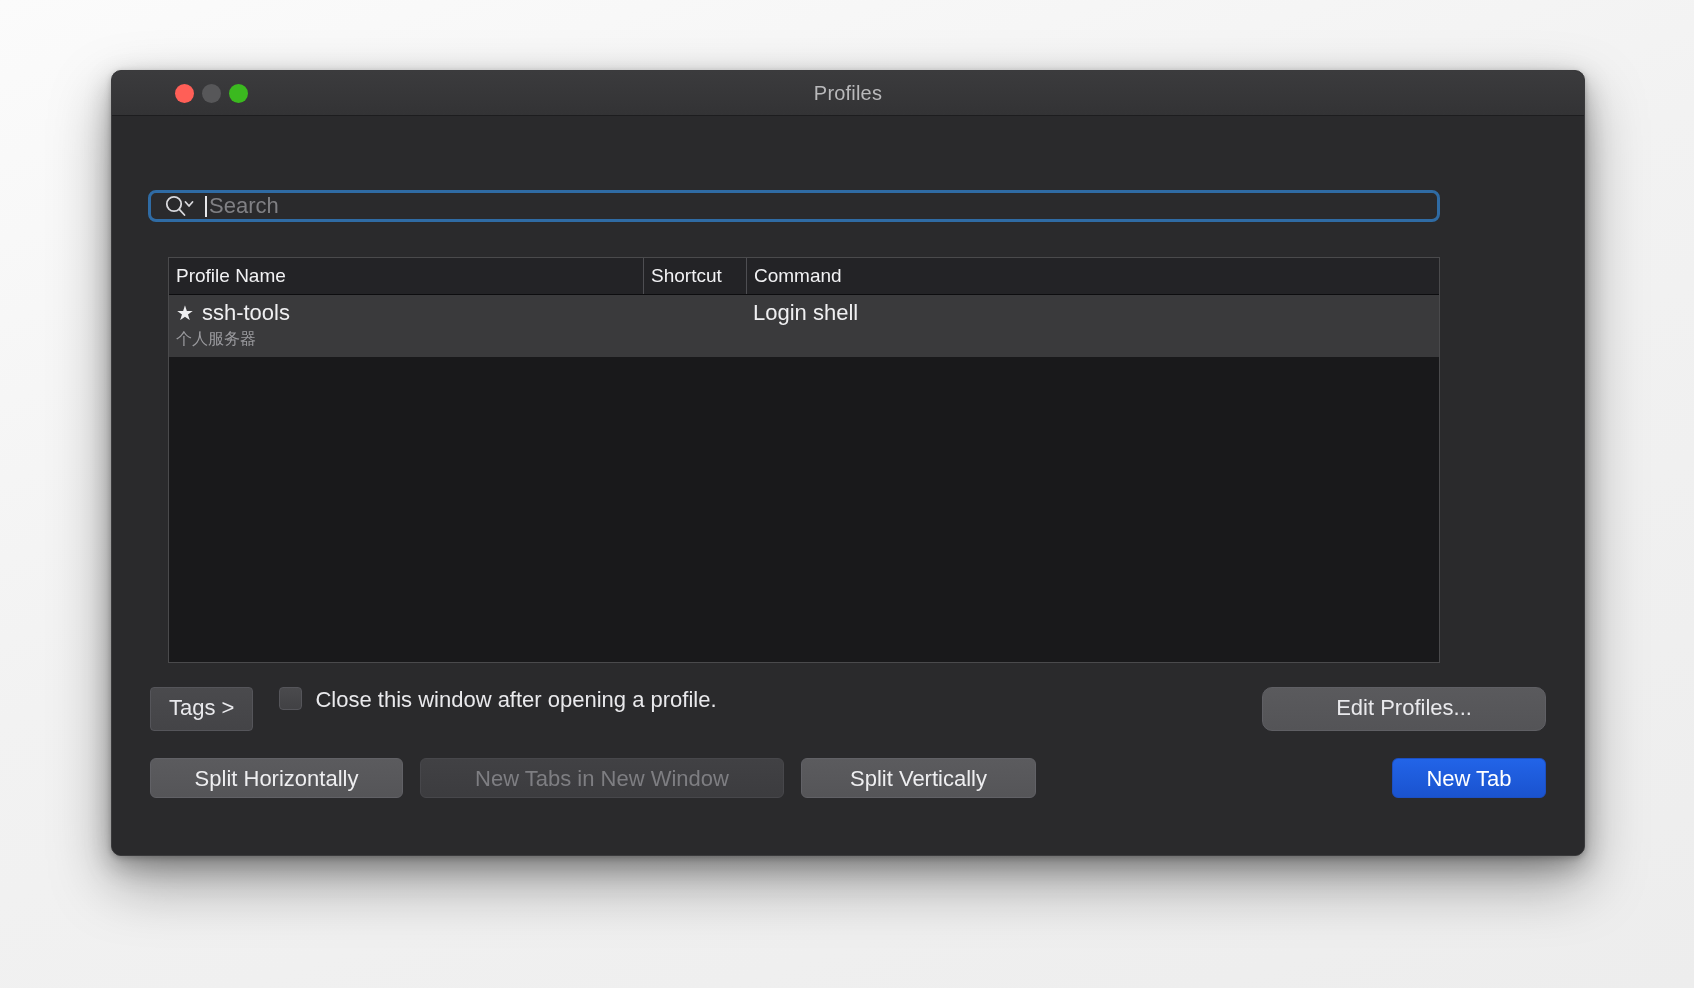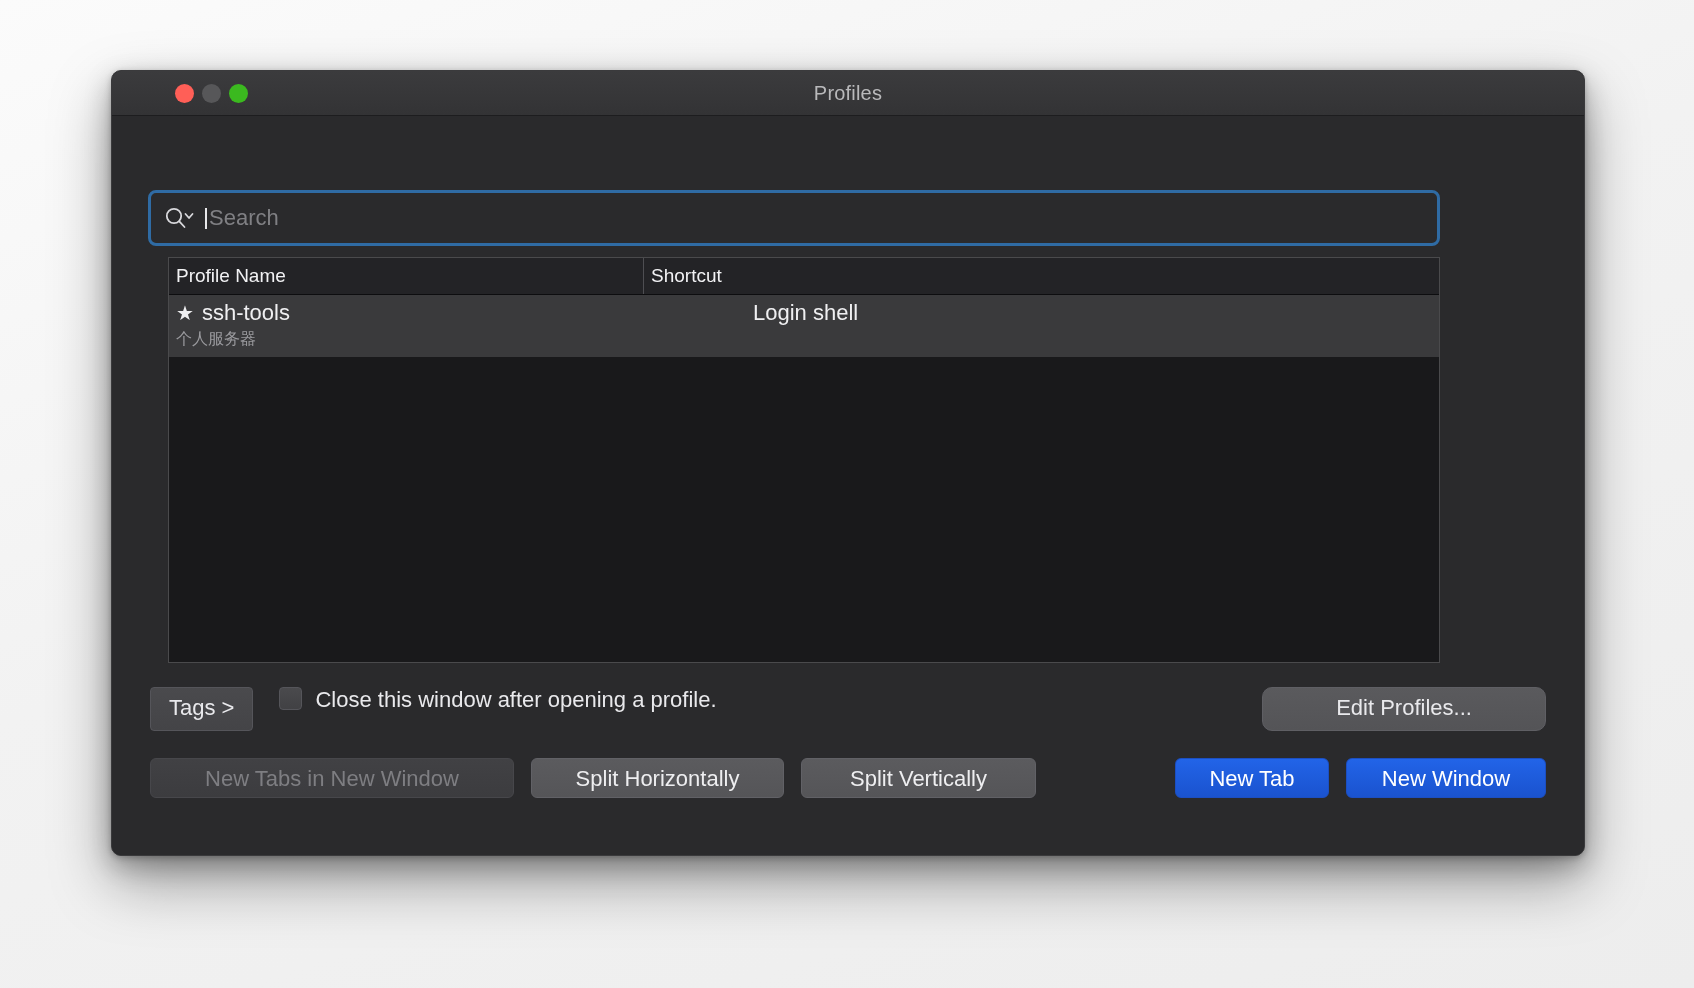--- a/index.html
+++ b/index.html
@@ -72,21 +72,21 @@
     background: #2a2a2c;
     padding: 0;
   }
 
   
   .search-wrap {
     position: absolute;
     left: 36px;
     top: 74px;
     width: 1292px;
-    height: 56px;
+    height: 32px;
     border-radius: 8px;
     border: 3px solid #2f6ba4;
     box-sizing: border-box;
     background: #2a2a2c;
     padding: 2px;
   }
   .search-inner {
     width: 100%;
     height: 100%;
     background: #2a2a2c;
@@ -311,20 +311,21 @@
         </span>
         <span class="caret"></span>
         <span class="search-placeholder">Search</span>
       </div>
     </div>
 
     <div class="table">
       <div class="thead">
         <div class="th name">Profile Name</div>
         <div class="th shortcut">Shortcut</div>
+        <div class="th command">Command</div>
       </div>
 
       <div class="list-body">
         <div class="row">
           <div class="cell-name">
             <div class="row-title">
               <span class="star">★</span>
               <span>ssh-tools</span>
             </div>
             <div class="row-sub">个人服务器</div>
@@ -336,22 +337,21 @@
     </div>
 
     <div class="options">
       <div class="btn tags">Tags &gt;</div>
       <div class="checkbox"></div>
       <div class="check-label">Close this window after opening a profile.</div>
       <div class="btn edit-profiles">Edit Profiles...</div>
     </div>
 
     <div class="actions">
+      <div class="action-btn grey w-split-h">Split Horizontally</div>
       <div class="action-btn disabled w-new-tabs">New Tabs in New Window</div>
-      <div class="action-btn grey w-split-h">Split Horizontally</div>
       <div class="action-btn grey w-split-v">Split Vertically</div>
       <div class="spacer"></div>
       <div class="action-btn blue w-new-tab">New Tab</div>
-      <div class="action-btn blue w-new-window">New Window</div>
     </div>
 
   </div>
 </div>
 
 </body></html>

